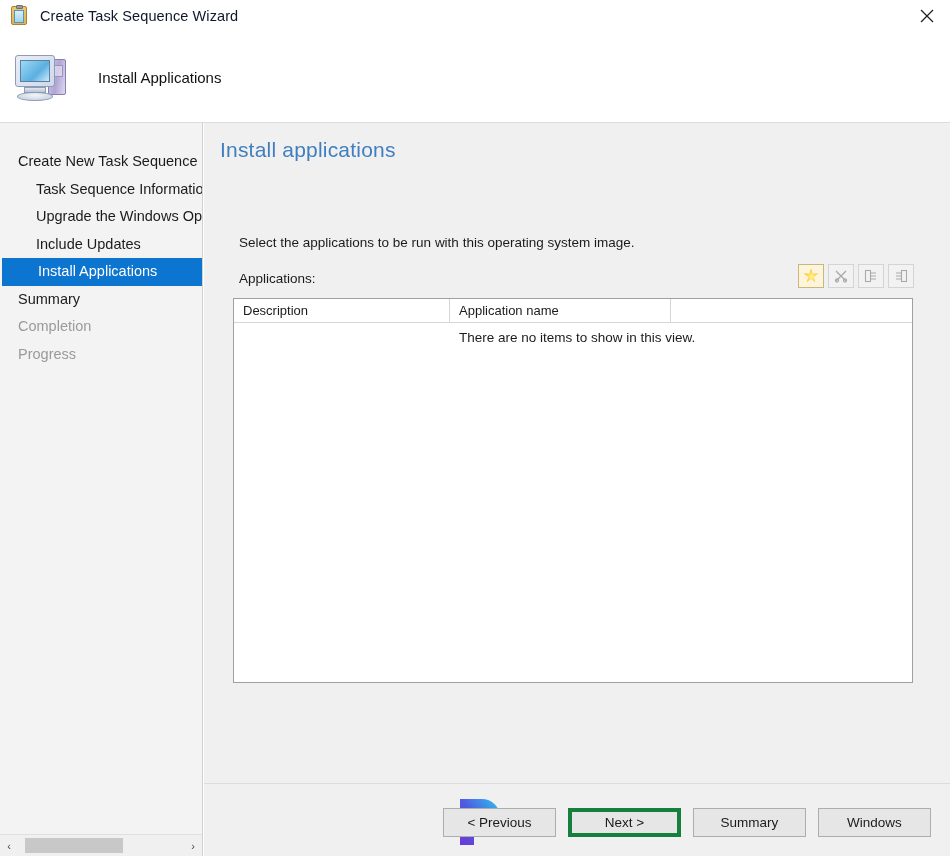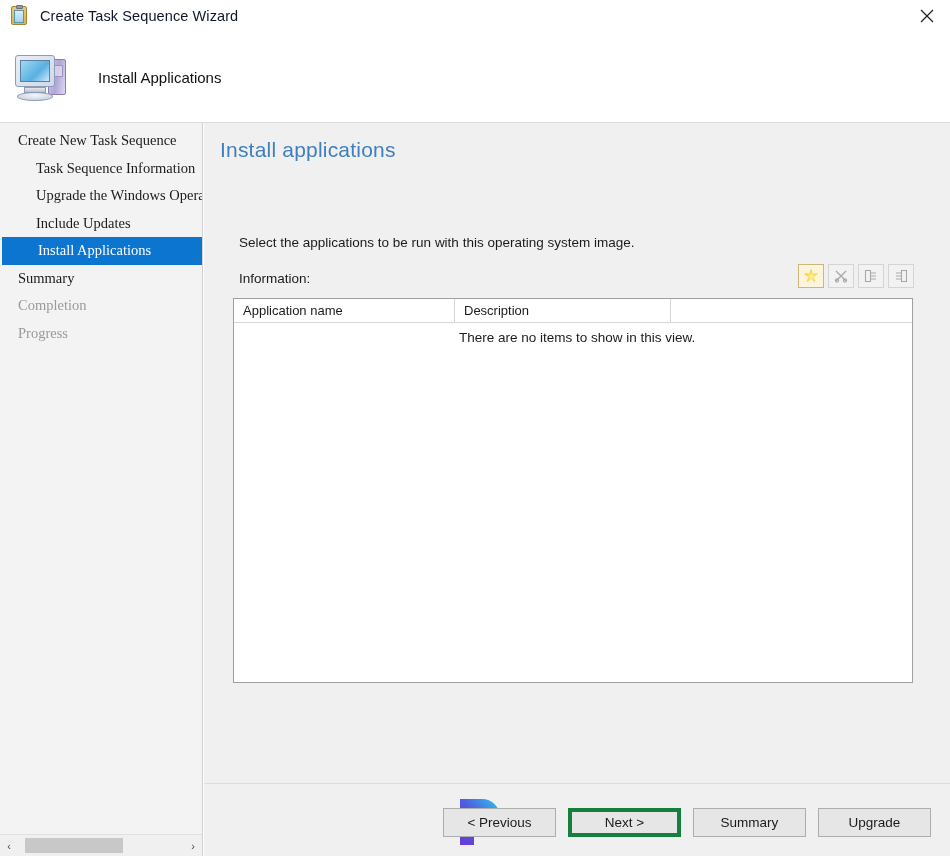--- a/index.html
+++ b/index.html
@@ -161,23 +161,22 @@
     position: absolute;
     left: 0; top: 123px;
     width: 203px; height: 733px;
     background: #f3f3f3;
     border-right: 1px solid #d0d0d0;
     box-sizing: border-box;
     overflow: hidden;
   }
   .nav-list {
     position: absolute;
-    left: 0; top: 4px;
+    left: 0; top: 25px;
     width: 237px;
-    font-family: Liberation Serif, serif;
   }
   .nav-item {
     height: 27.5px;
     line-height: 27.5px;
     font-size: 14.5px;
     color: #1b1b1b;
     white-space: nowrap;
     padding-left: 18px;
     box-sizing: border-box;
     cursor: default;
@@ -431,21 +430,21 @@
       <div class="sb-thumb"></div>
     </div>
     <div class="sb-arrow">›</div>
   </div>
 </div>
 
 <div class="content">
 
   <div class="page-title">Install applications</div>
   <div class="instruction">Select the applications to be run with this operating system image.</div>
-  <div class="applications-label">Information:</div>
+  <div class="applications-label">Applications:</div>
 
   <div class="toolbar">
     <div class="tool-btn active">
       <div class="star"></div>
     </div>
     <div class="tool-btn dim">
       <svg width="14" height="14" viewBox="0 0 14 14" aria-hidden="true">
         <path d="M2 2 L12 12 M12 2 L2 12" stroke="#555" stroke-width="1.4" fill="none"></path>
         <circle cx="3" cy="11.5" r="1.6" stroke="#555" stroke-width="1.1" fill="none"></circle>
         <circle cx="11" cy="11.5" r="1.6" stroke="#555" stroke-width="1.1" fill="none"></circle>
@@ -460,22 +459,22 @@
     <div class="tool-btn dim">
       <svg width="14" height="14" viewBox="0 0 14 14" aria-hidden="true">
         <rect x="7.5" y="1.5" width="5" height="11" stroke="#555" stroke-width="1.1" fill="none"></rect>
         <path d="M2 4 L7 4 M2 7 L7 7 M2 10 L7 10" stroke="#555" stroke-width="1.1"></path>
       </svg>
     </div>
   </div>
 
   <div class="listview">
     <div class="lv-header">
+      <div class="lv-col c2">Description</div>
       <div class="lv-col c1">Application name</div>
-      <div class="lv-col c2">Description</div>
     </div>
     <div class="lv-empty">There are no items to show in this view.</div>
   </div>
 
 </div>
 
 <div class="footer">
 
   <svg class="watermark" viewBox="0 0 50 52" aria-hidden="true">
     <defs>
@@ -487,15 +486,15 @@
     </defs>
     <path d="M6 3 h22 a18 18 0 0 1 0 36 h-8 v10 h-14 z" fill="url(#wmg)"></path>
     <path d="M14 12 h12 a9 9 0 0 1 0 18 h-12 z" fill="#ffffff" opacity=".85"></path>
     <circle cx="22" cy="21" r="5" fill="url(#wmg)"></circle>
   </svg>
 
   <div class="footer-buttons">
     <button class="btn">&lt; Previous</button>
     <button class="btn default">Next &gt;</button>
     <button class="btn">Summary</button>
-    <button class="btn">Upgrade</button>
+    <button class="btn">Windows</button>
   </div>
 </div>
 
 </body></html>

